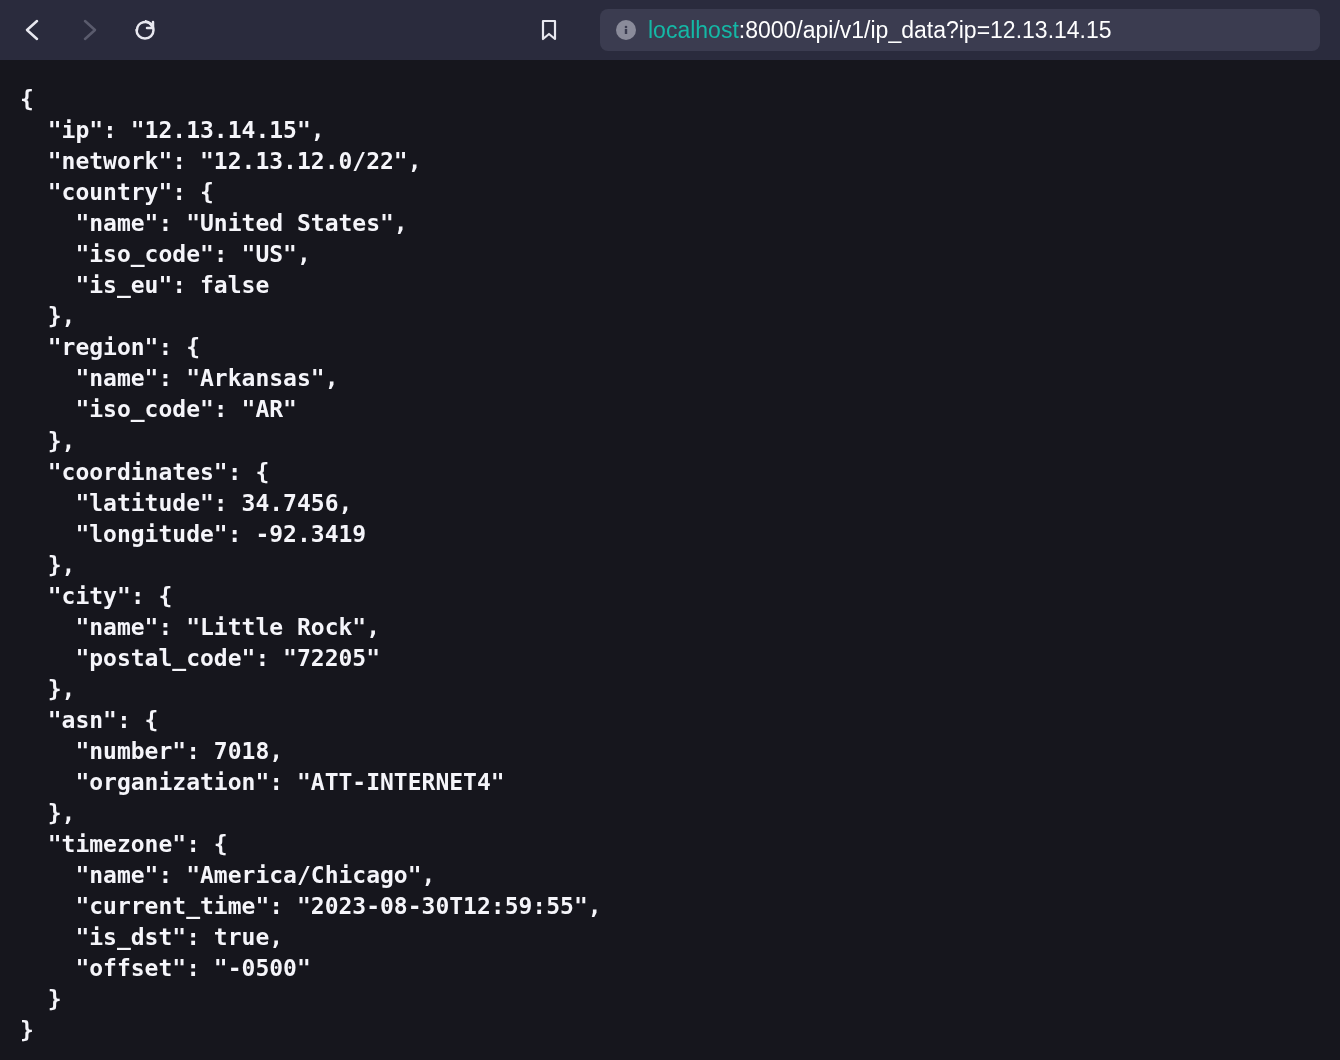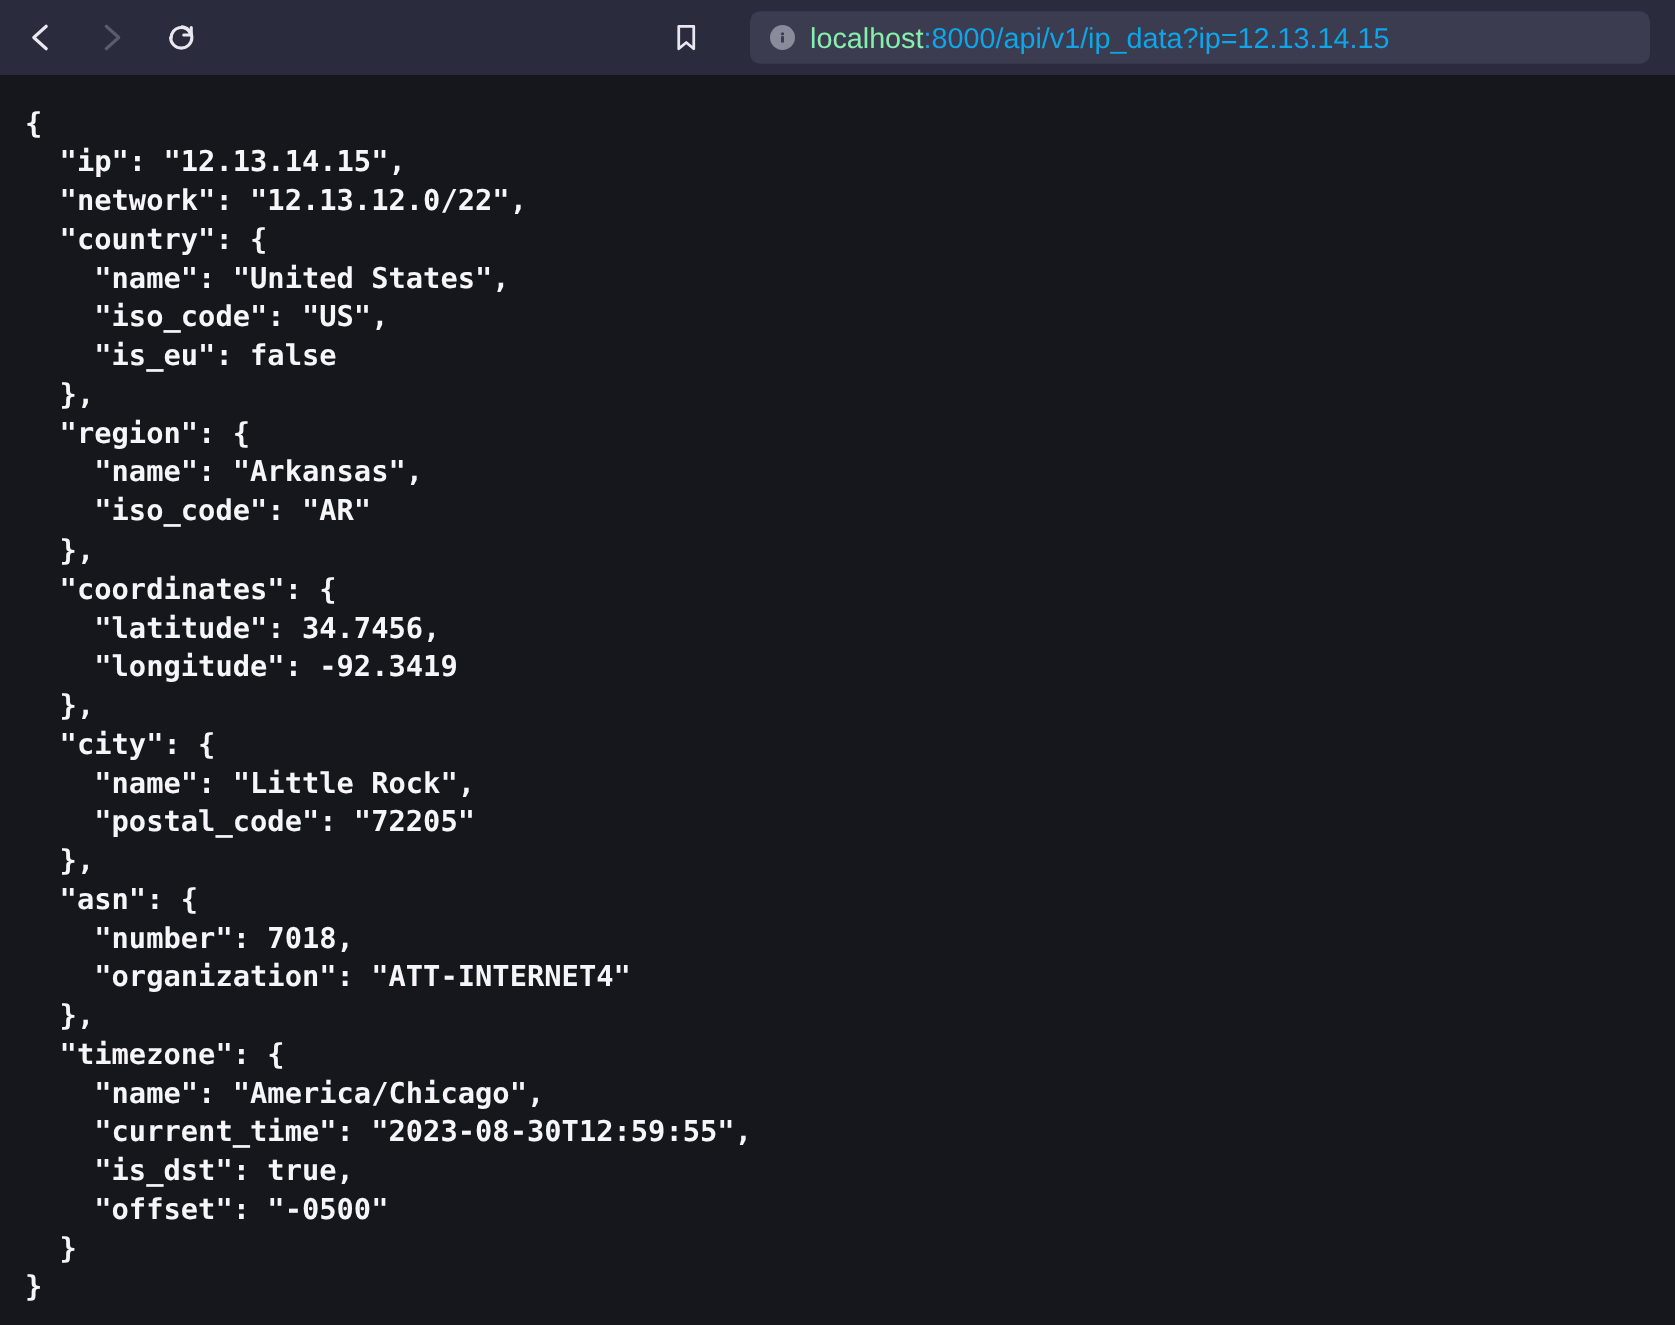--- a/index.html
+++ b/index.html
@@ -72,24 +72,24 @@
       font-size: 13px;
       font-weight: bold;
       flex-shrink: 0;
     }
     .url-text {
       font-size: 23px;
       color: #e8e8f0;
       white-space: nowrap;
     }
     .url-host {
-      color: #86efac;
+      color: #14b8a6;
     }
     .url-path {
-      color: #0ea5e9;
+      color: #ffffff;
     }
     .content {
       padding: 24px 20px;
       background: #16161d;
       height: calc(100% - 60px);
     }
     .json-text {
       font-family: "SF Mono", "Menlo", "Consolas", monospace;
       font-size: 23px;
       font-weight: bold;

